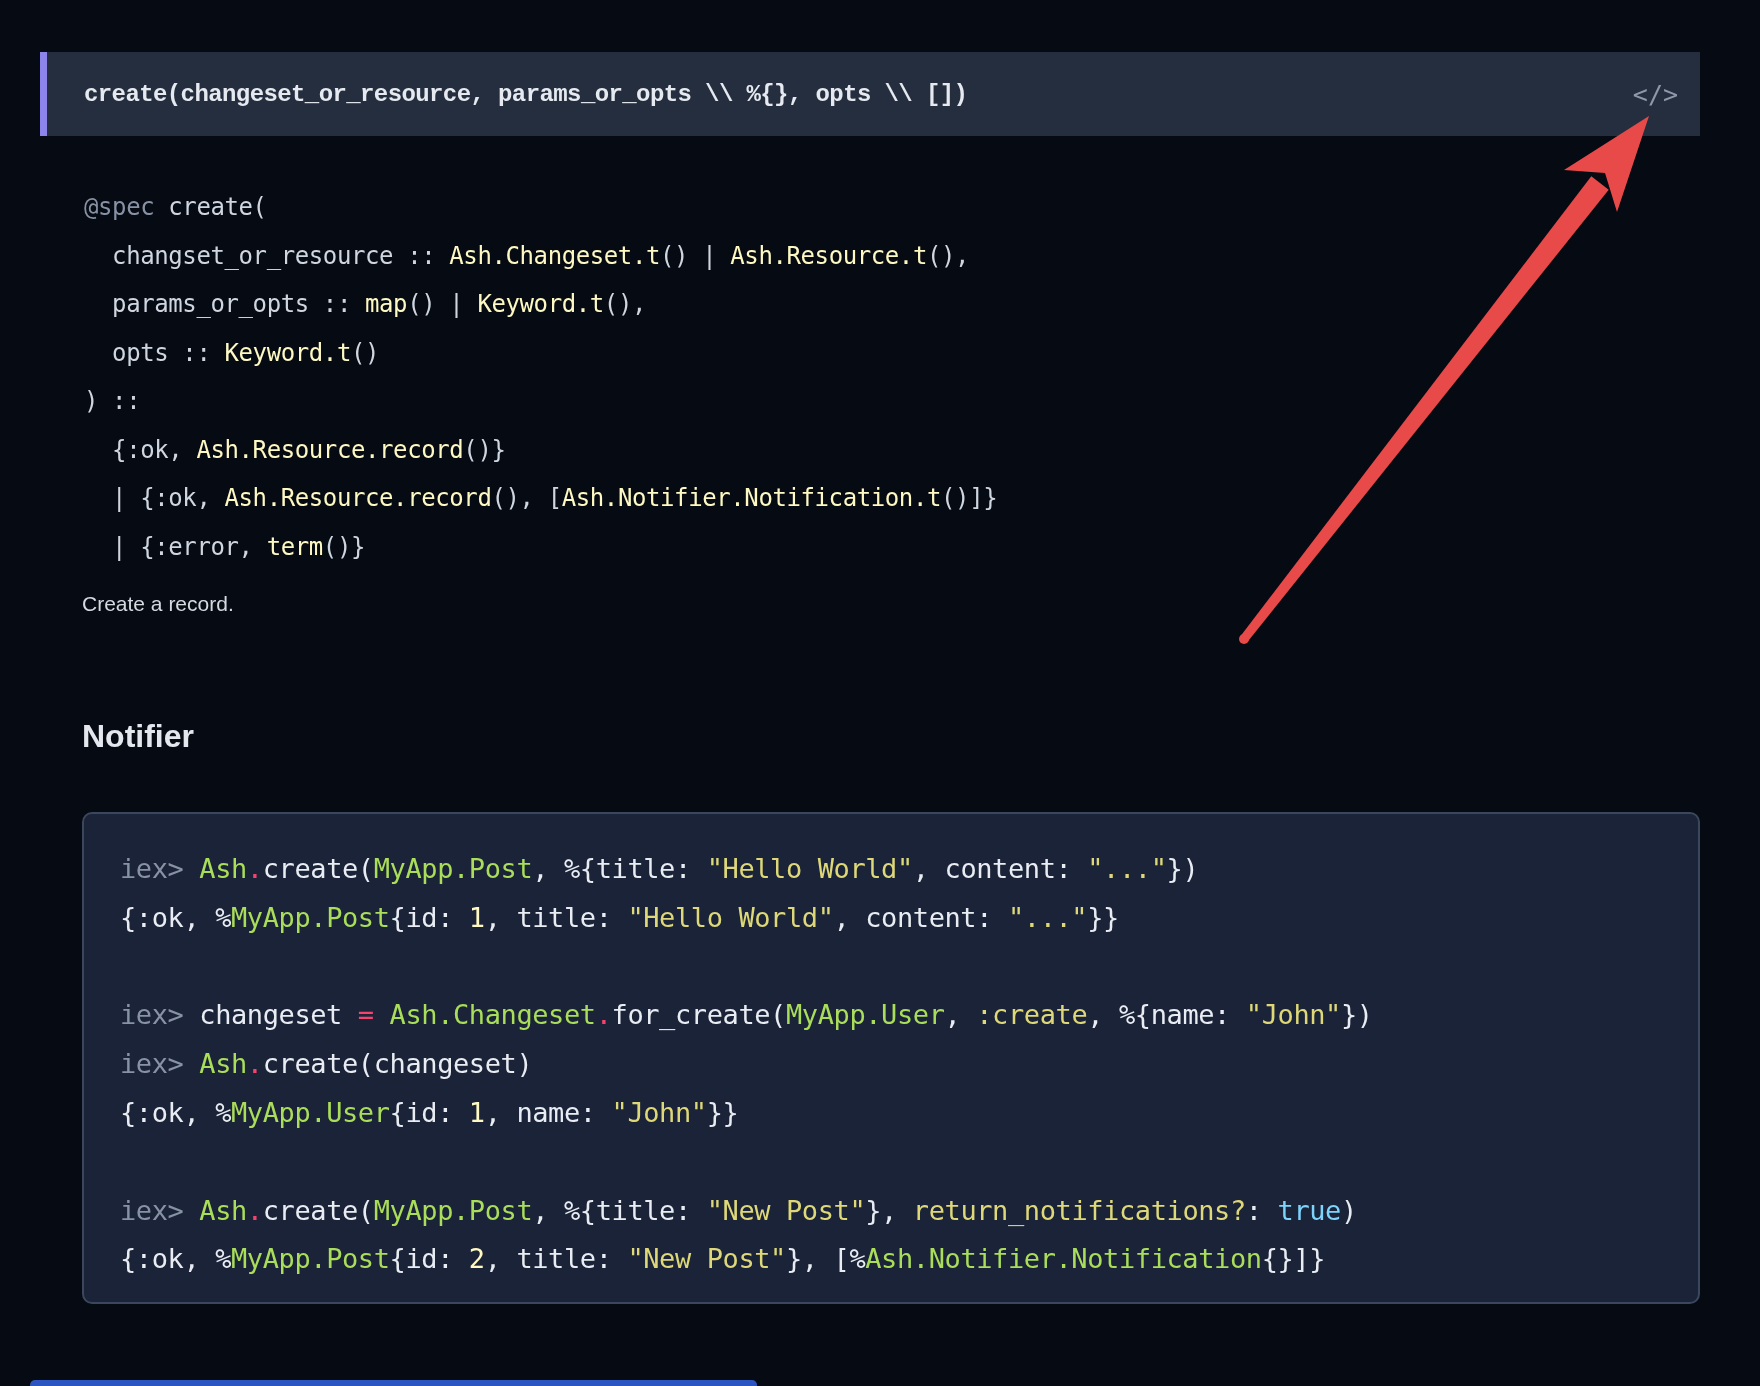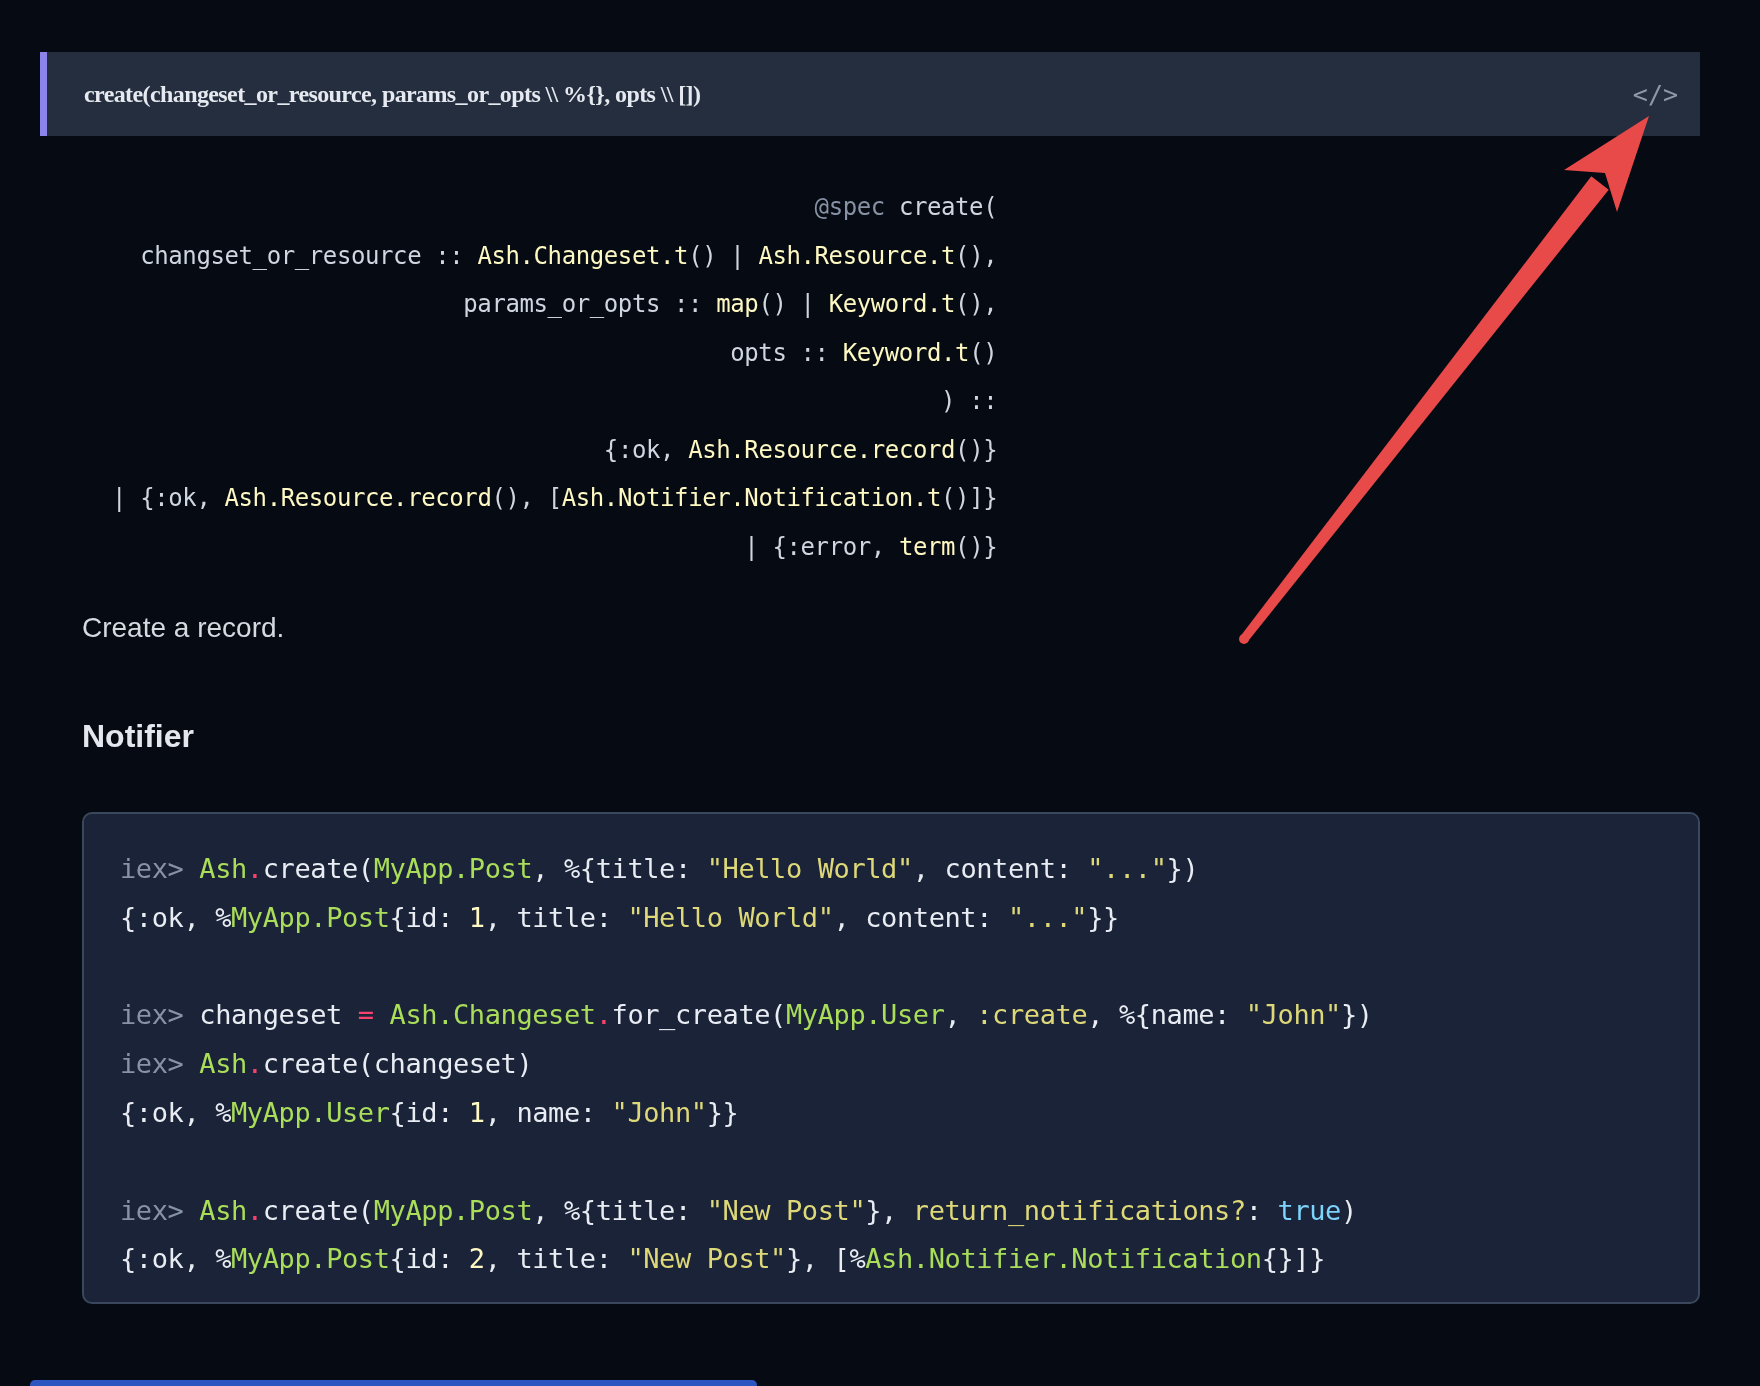--- a/index.html
+++ b/index.html
@@ -11,38 +11,38 @@
     overflow:hidden;
   }
 
   
   .sig-header {
     position:absolute; left:40px; top:52px; width:1660px; height:84px;
     background:#242e3e; border-left:7px solid #8c84ea;
     display:flex; align-items:center;
   }
   .sig-text {
-    font-family:Liberation Serif, serif; letter-spacing:-0.6px;
+    font-family:Liberation Mono, monospace; letter-spacing:-0.6px;
     font-weight:bold; font-size:24px; color:#e6eaf0; padding-left:37px;
     white-space:pre;
   }
   .code-icon {
     margin-left:auto; padding-right:22px;
     font-family:"DejaVu Sans Mono", monospace;
     font-size:25px; color:#8e98aa; cursor:pointer; user-select:none;
   }
 
   
   .spec {
     position:absolute; left:84px; top:183px;
     font-family:"DejaVu Sans Mono", monospace; letter-spacing:-0.4px;
-    font-size:24px; line-height:48.5px; white-space:pre;text-align:right;
+    font-size:24px; line-height:48.5px; white-space:pre;
   }
 
-  .desc { position:absolute; left:82px; top:612px; font-size:28px; color:#d5dae1; }
+  .desc { position:absolute; left:82px; top:592px; font-size:21px; color:#d5dae1; }
   .examples-h { position:absolute; left:82px; top:718px; font-size:32px; font-weight:bold; color:#e4e8ee; }
 
   
   .code-block {
     position:absolute; left:82px; top:812px; width:1618px; height:492px;
     background:#1a2337; border:2px solid #3b475c; border-radius:10px;
     padding:31px 36px;
     font-family:"DejaVu Sans Mono", monospace; letter-spacing:-0.4px;
     font-size:27px; line-height:48.8px; white-space:pre; overflow:hidden;
   }

